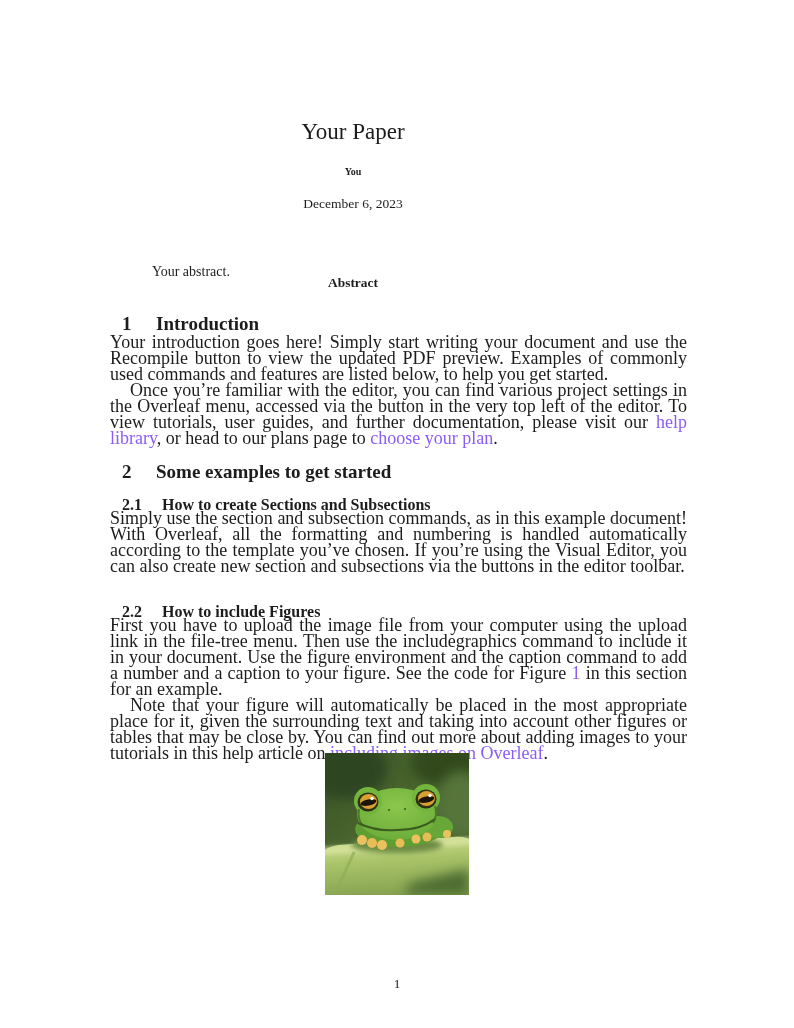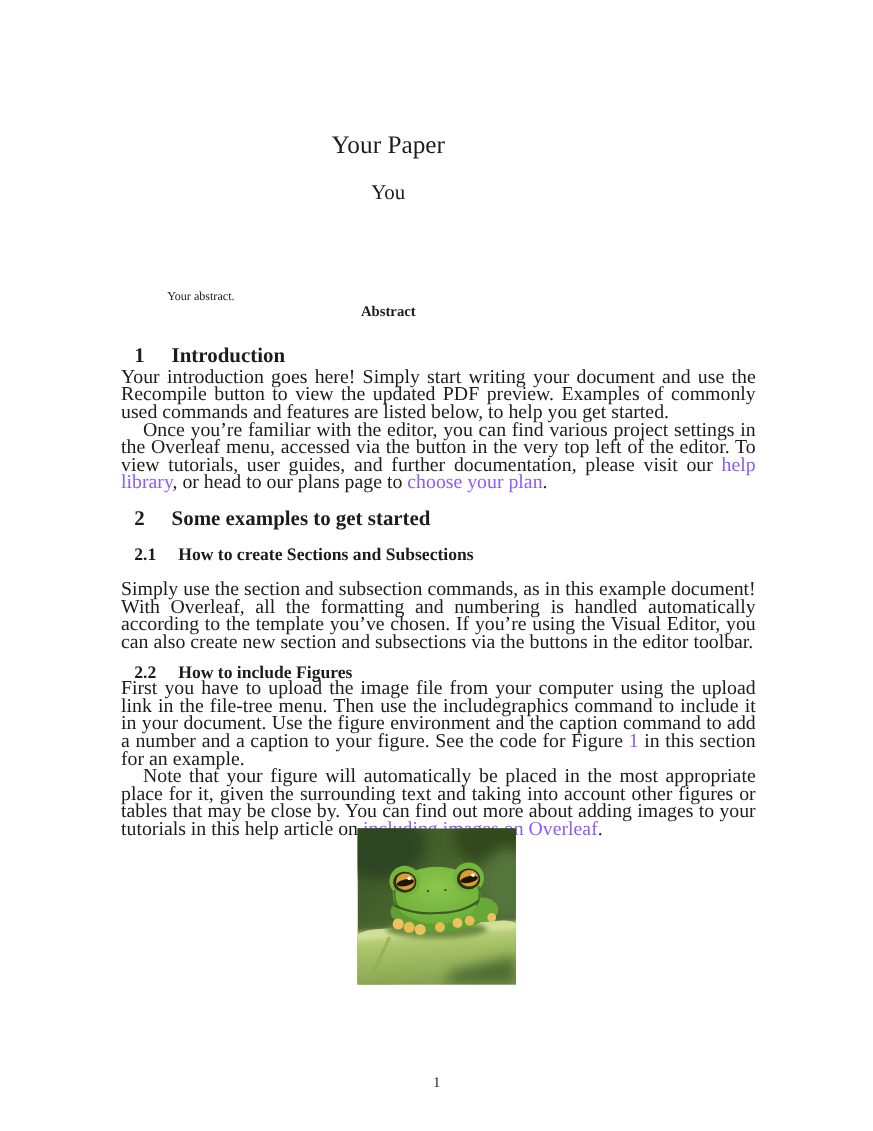--- a/index.html
+++ b/index.html
@@ -7,44 +7,44 @@
     position: relative;
     width: 794px;
     height: 1028px;
     background: #ffffff;
     font-family: "Liberation Serif", "DejaVu Serif", serif;
     color: #1c1c1c;
     overflow: hidden;
   }
   .centered { position: absolute; left: 0; width: 706px; text-align: center; }
   .doc-title { top: 119px; font-size: 23px; line-height: 1.1; }
-  .doc-author { top: 166px; font-size: 19px; line-height: 1.1; }
+  .doc-author { top: 166px; font-size: 10px; line-height: 1.1; font-weight: bold; }
   .doc-date { top: 197px; font-size: 13.5px; line-height: 1.1; }
   .abstract-heading { top: 244px; font-size: 13.4px; font-weight: bold; line-height: 1.1; margin-top: 32px; }
   .abstract-body {
     position: absolute; left: 152px; top: 264px;
-    font-size: 11px; line-height: 1.2;
+    font-size: 14px; line-height: 1.2;
   }
   .sec-heading {
     position: absolute; left: 110px; width: 577px;
     font-weight: bold; line-height: 1; margin: 12px;
   }
   .sec-1 { top: 302px; font-size: 19px; }
   .sec-2 { top: 450px; font-size: 19px; }
   .sub-21 { top: 485px; font-size: 16px; }
   .sub-22 { top: 592px; font-size: 16px; }
   .sec-num { display: inline-block; min-width: 34px; }
   .sub-num { display: inline-block; min-width: 40px; }
   .body-block {
     position: absolute; left: 110px; width: 577px;
     font-size: 18px; line-height: 16px;
     text-align: justify;
   }
   .intro-body { top: 334px; }
-  .sub21-body { top: 510px; margin-top: 17px; }
+  .sub21-body { top: 510px; }
   .sub22-body { top: 617px; }
   .body-block p { margin: 0; }
   .body-block p.indented { text-indent: 20px; }
   a.doc-link { color: #8b5cf6; text-decoration: none; cursor: pointer; }
   .figure-image-wrap {
     position: absolute; left: 325px; top: 753px;
     width: 144px; height: 142px;
   }
   .figure-caption {
     position: absolute; left: 0; width: 794px; top: 904px;
@@ -55,20 +55,21 @@
     text-align: center; font-size: 13.4px; line-height: 1.2;
   }
 </style>
 </head>
 <body>
 
 <div class="page">
 
   <div class="centered doc-title">Your Paper</div>
   <div class="centered doc-author">You</div>
+  <div class="centered doc-date">December 6, 2023</div>
 
   <div class="centered abstract-heading">Abstract</div>
   <div class="abstract-body">Your abstract.</div>
 
   <h2 class="sec-heading sec-1">
     <span class="sec-num">1</span><span>Introduction</span>
   </h2>
 
   <div class="body-block intro-body">
     <p><span>Your introduction goes here! Simply start writing your document and use the Recompile button to view the updated PDF preview. Examples of commonly used commands and features are listed below, to help you get started.</span></p>

